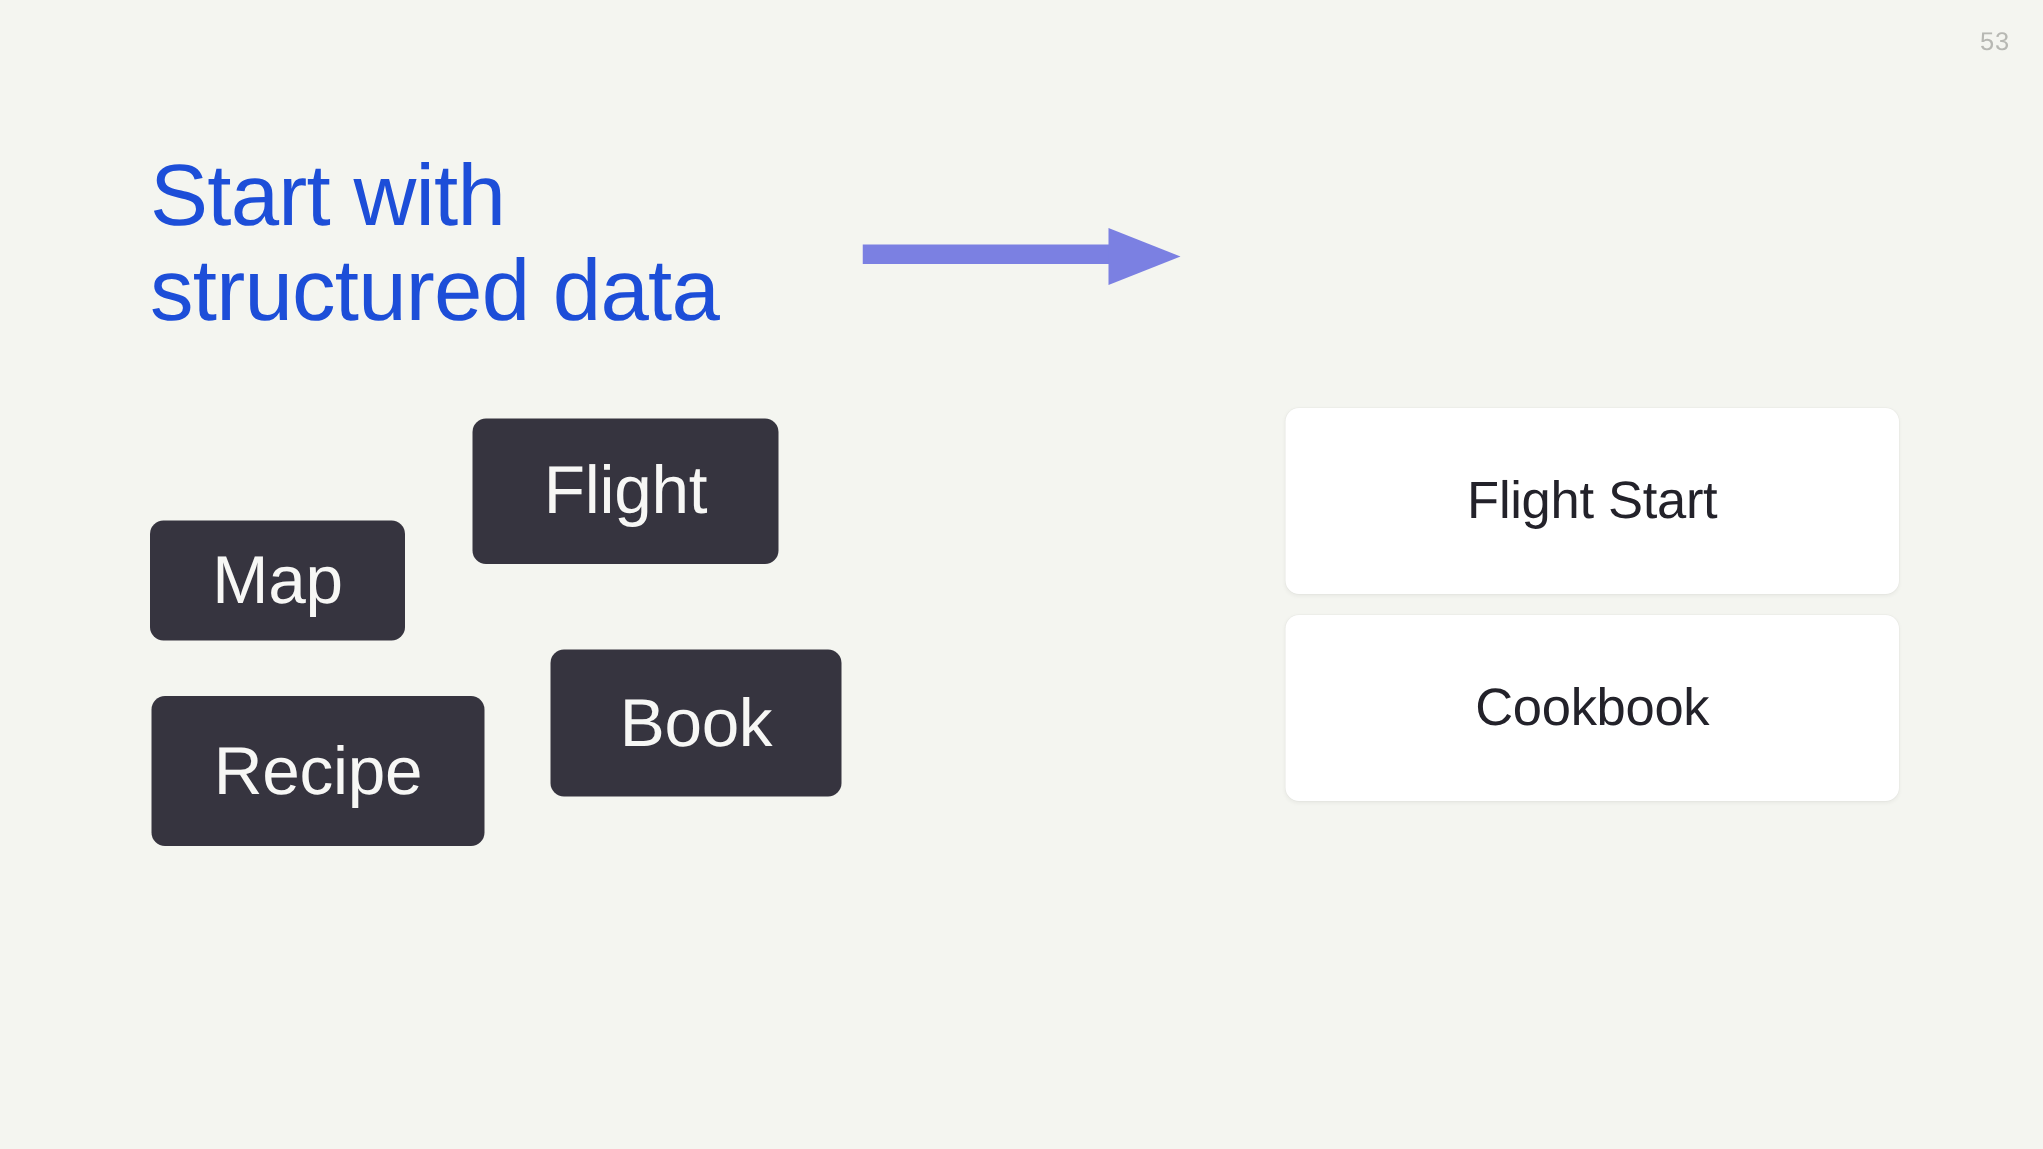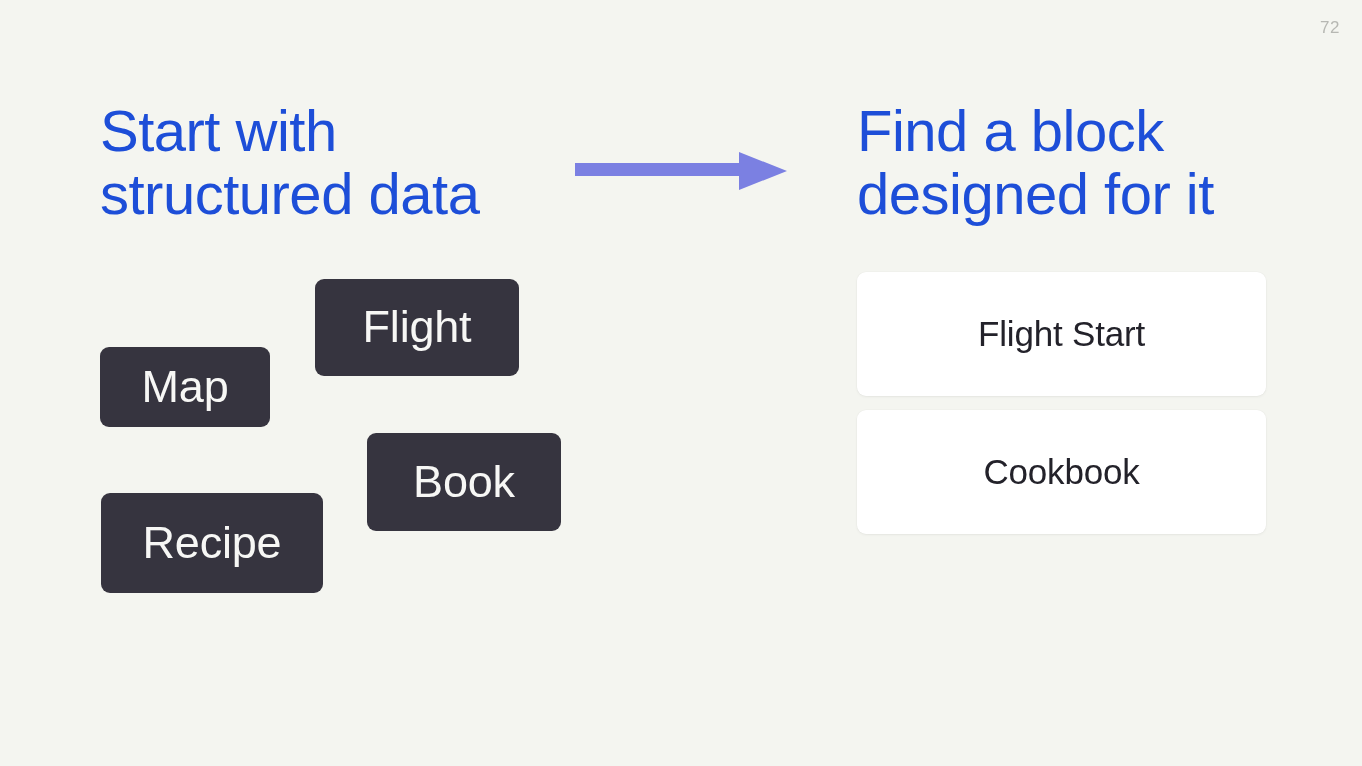--- a/index.html
+++ b/index.html
@@ -78,21 +78,21 @@
     font-weight: 400;
     letter-spacing: -0.2px;
     display: flex;
     align-items: center;
     justify-content: center;
     box-sizing: border-box;
     padding-bottom: 1px;
   }
   .chip-map     { left: 100px; top: 347px; width: 170px; height: 80px; }
   .chip-flight  { left: 315px; top: 279px; width: 204px; height: 97px; }
-  .chip-recipe  { left: 101px; top: 493px; width: 222px; height: 100px; }
+  .chip-recipe  { left: 101px; top: 464px; width: 222px; height: 100px; }
   .chip-book    { left: 367px; top: 433px; width: 194px; height: 98px; }
   .chip-product { left: 365px; top: 566px; width: 245px; height: 96px; }
 
   
   .cards {
     position: absolute;
     left: 857px;
     top: 272px;
     width: 409px;
   }
@@ -110,40 +110,38 @@
     font-weight: 400;
     letter-spacing: -0.2px;
   }
   .card:last-child { margin-bottom: 0; }
 </style>
 </head>
 <body>
 
 <div class="slide">
 
-  <div class="page-number">72</div>
+  <div class="page-number">53</div>
 
   <div class="heading heading-left">Start with
 structured data</div>
 
   <div class="arrow">
     <svg width="214" height="46" viewBox="0 0 214 46" xmlns="http://www.w3.org/2000/svg">
       <rect x="0" y="15" width="178" height="13" fill="#7b80e2"></rect>
       <polygon points="164,4 164,42 212,23" fill="#7b80e2"></polygon>
     </svg>
   </div>
 
   <div class="chips-layer">
     <div class="chip chip-map">Map</div>
     <div class="chip chip-flight">Flight</div>
     <div class="chip chip-recipe">Recipe</div>
     <div class="chip chip-book">Book</div>
   </div>
 
-  <div class="heading heading-right">Find a block
-designed for it</div>
 
   <div class="cards">
     <div class="card">Flight Start</div>
     <div class="card">Cookbook</div>
   </div>
 
 </div>
 
 </body></html>

